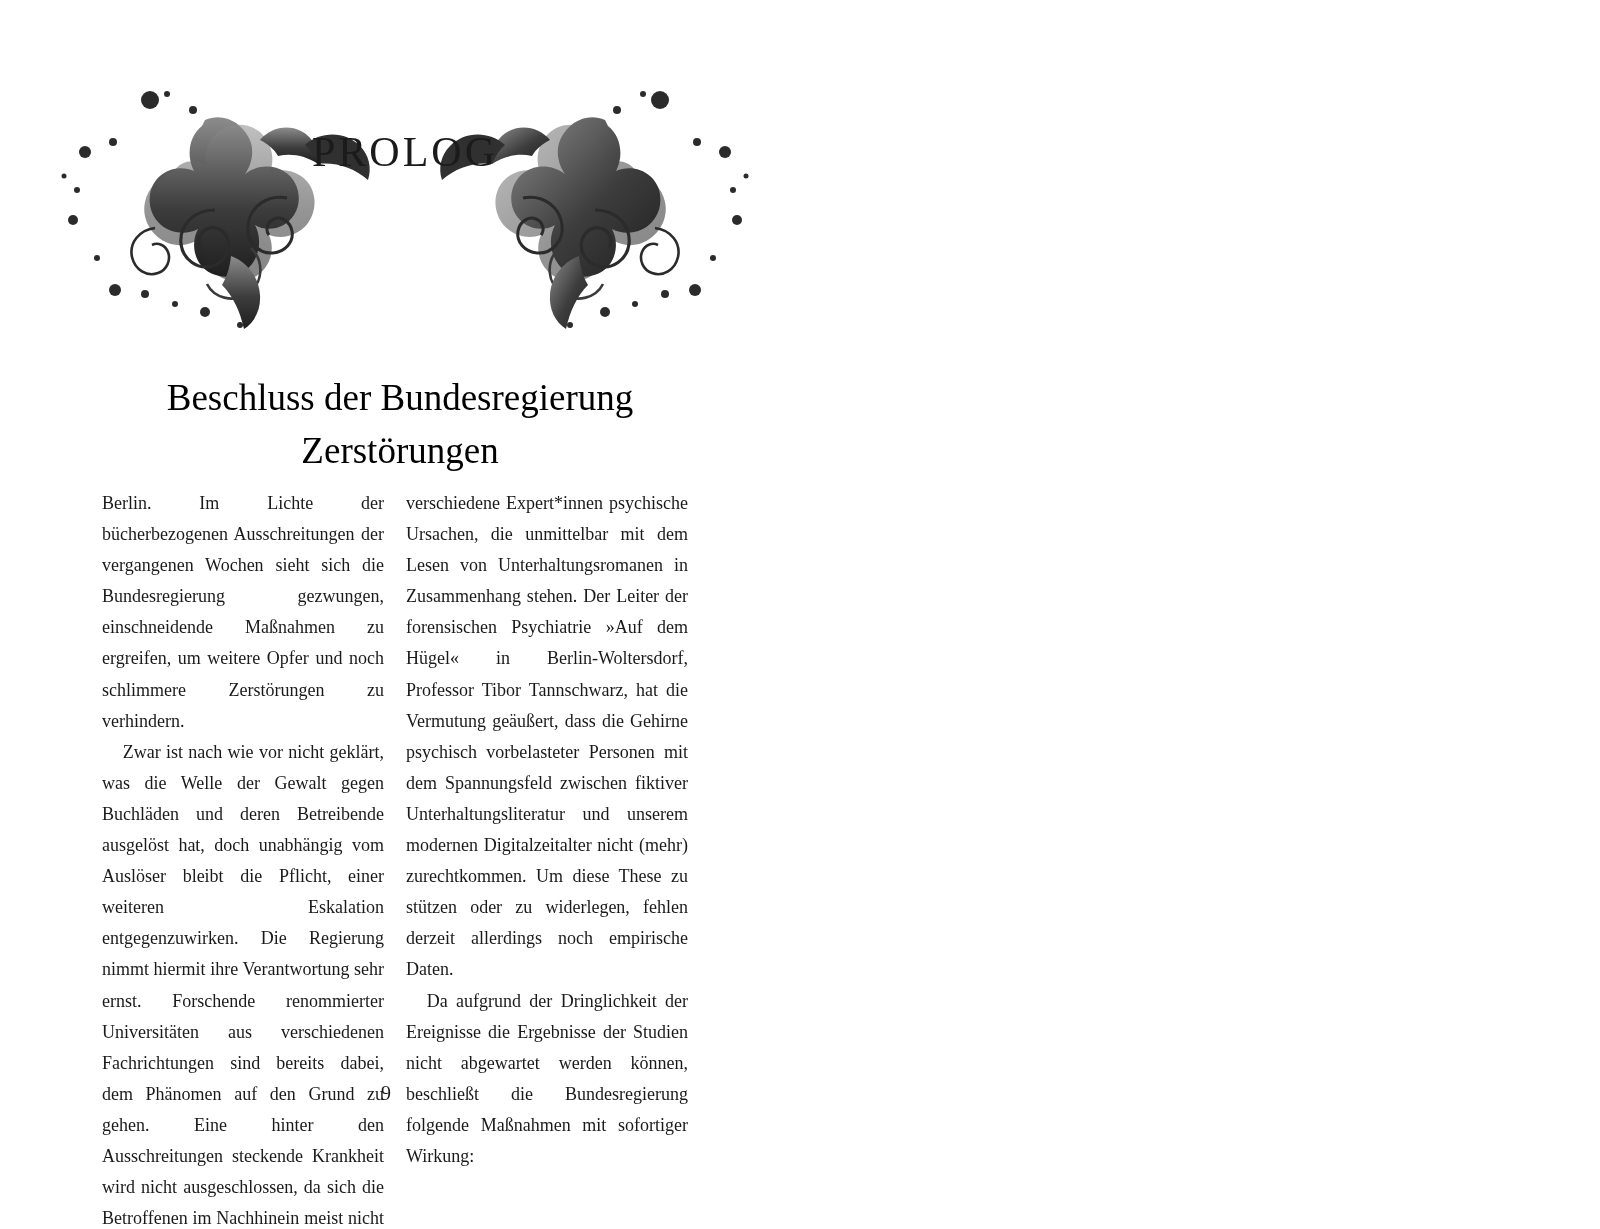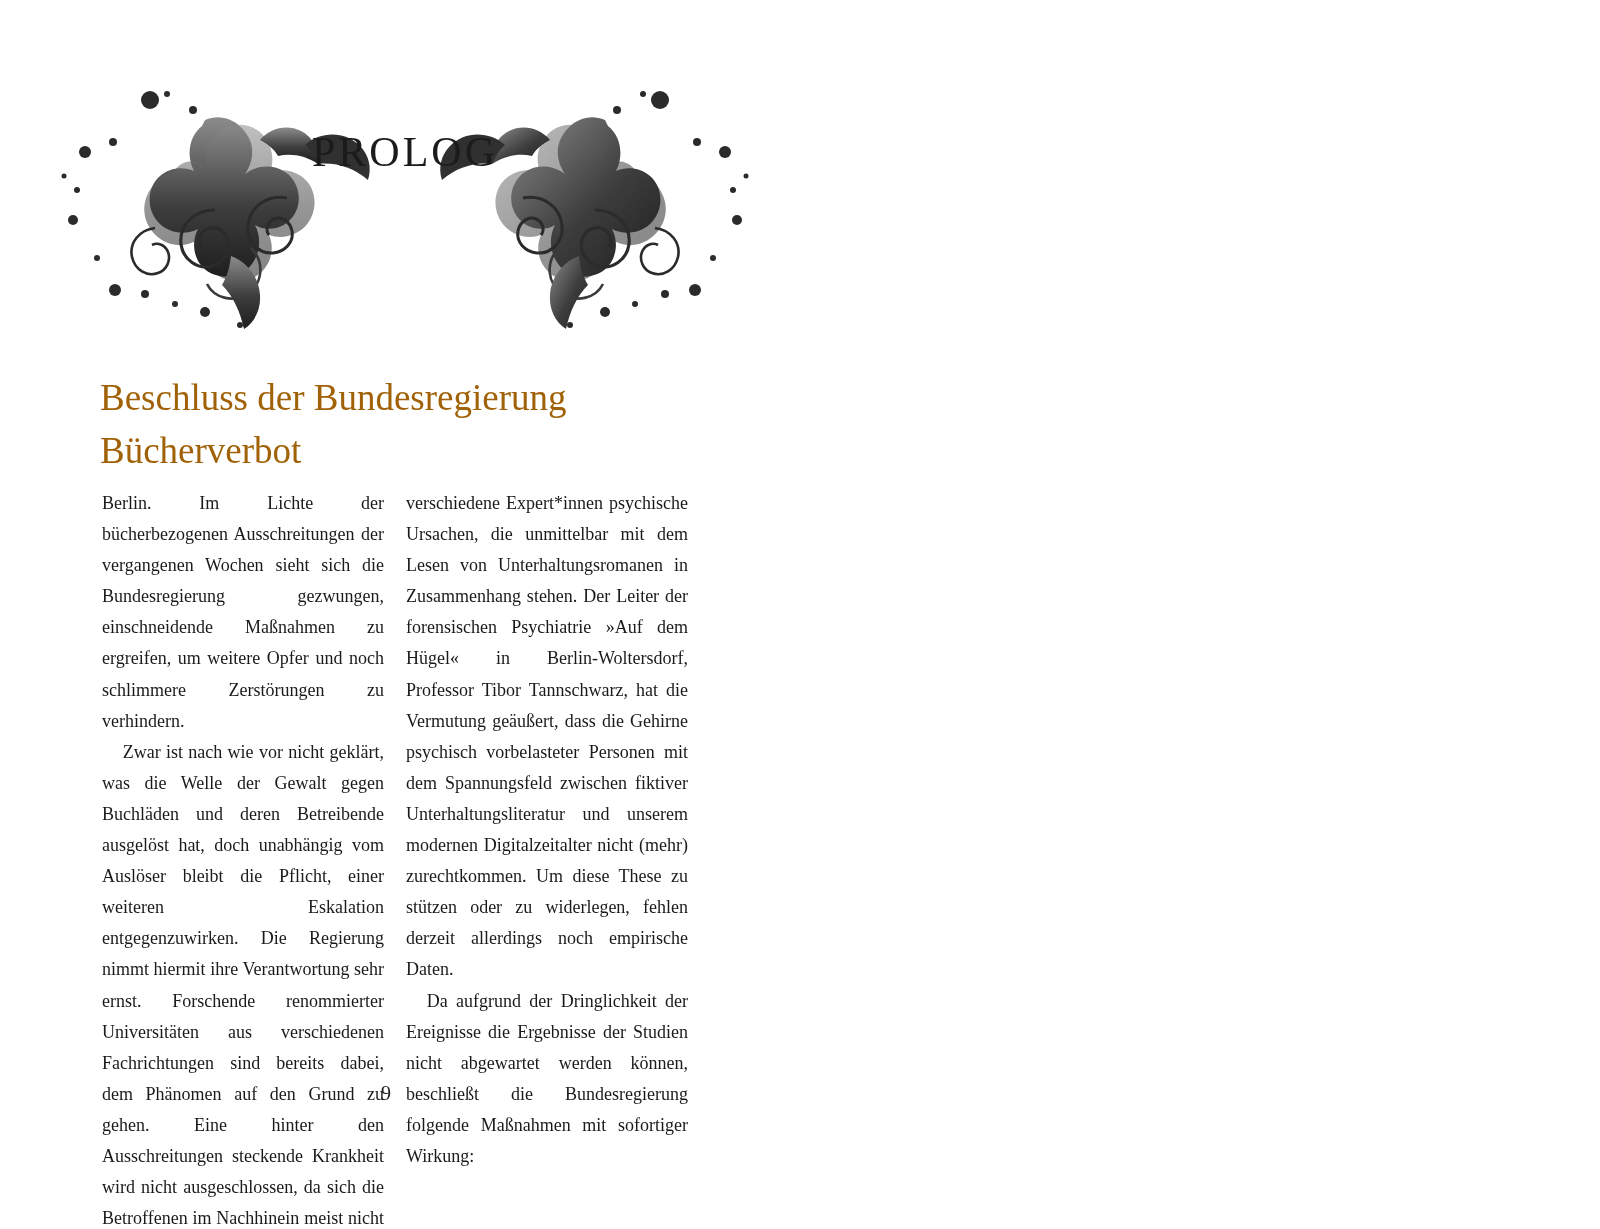--- a/index.html
+++ b/index.html
@@ -60,24 +60,24 @@
     letter-spacing: 3px;
     color: #1b1b1b;
     font-weight: 400;
   }
 
   .chapter-title {
     position: absolute;
     left: 100px;
     top: 372px;
     width: 600px;
-    text-align: left;
+    text-align: center;
     font-size: 37px;
     line-height: 1.42;
-    color: #a16207;
+    color: #000000;
     font-weight: 400;
   }
   .chapter-title .line2 { display: block; }
 
   
   .cols2 {
     position: absolute;
     display: flex;
     gap: 22px;
   }
@@ -192,21 +192,21 @@
           <circle class="ink-splat" cx="138" cy="30" r="4"></circle>
           <circle class="ink-splat" cx="9" cy="96" r="2.5"></circle>
         </g>
       </svg>
 
       <div class="prolog-label">PROLOG</div>
     </div>
 
     <div class="chapter-title">
       <span>Beschluss der Bundesregierung</span>
-      <span class="line2">Bücherverbot</span>
+      <span class="line2">Zerstörungen</span>
     </div>
 
     <div class="cols2" id="left-cols">
       <div class="col">
         <p>Berlin. Im Lichte der bücherbezogenen Ausschreitungen der vergangenen Wochen sieht sich die Bundesregierung gezwungen, einschneidende Maßnahmen zu ergreifen, um weitere Opfer und noch schlimmere Zerstörungen zu verhindern.</p>
         <p class="indent">Zwar ist nach wie vor nicht geklärt, was die Welle der Gewalt gegen Buchläden und deren Betreibende ausgelöst hat, doch unabhängig vom Auslöser bleibt die Pflicht, einer weiteren Eskalation entgegenzuwirken. Die Regierung nimmt hiermit ihre Verantwortung sehr ernst. Forschende renommierter Universitäten aus verschiedenen Fachrichtungen sind bereits dabei, dem Phänomen auf den Grund zu gehen. Eine hinter den Ausschreitungen steckende Krankheit wird nicht ausgeschlossen, da sich die Betroffenen im Nachhinein meist nicht mehr an ihr Handeln erinnern können, jedoch vermuten</p>
       </div>
       <div class="col">
         <p>verschiedene Expert*innen psychische Ursachen, die unmittelbar mit dem Lesen von Unterhaltungsromanen in Zusammenhang stehen. Der Leiter der forensischen Psychiatrie »Auf dem Hügel« in Berlin-Woltersdorf, Professor Tibor Tannschwarz, hat die Vermutung geäußert, dass die Gehirne psychisch vorbelasteter Personen mit dem Spannungsfeld zwischen fiktiver Unterhaltungsliteratur und unserem modernen Digitalzeitalter nicht (mehr) zurechtkommen. Um diese These zu stützen oder zu widerlegen, fehlen derzeit allerdings noch empirische Daten.</p>
         <p class="indent">Da aufgrund der Dringlichkeit der Ereignisse die Ergebnisse der Studien nicht abgewartet werden können, beschließt die Bundesregierung folgende Maßnahmen mit sofortiger Wirkung:</p>

